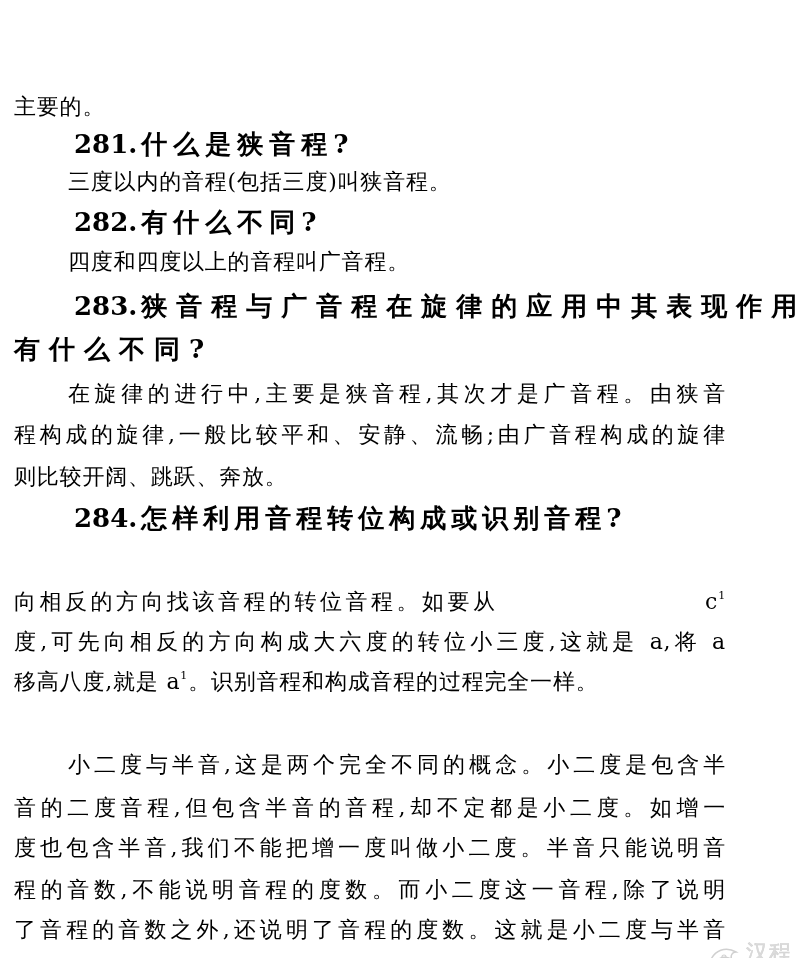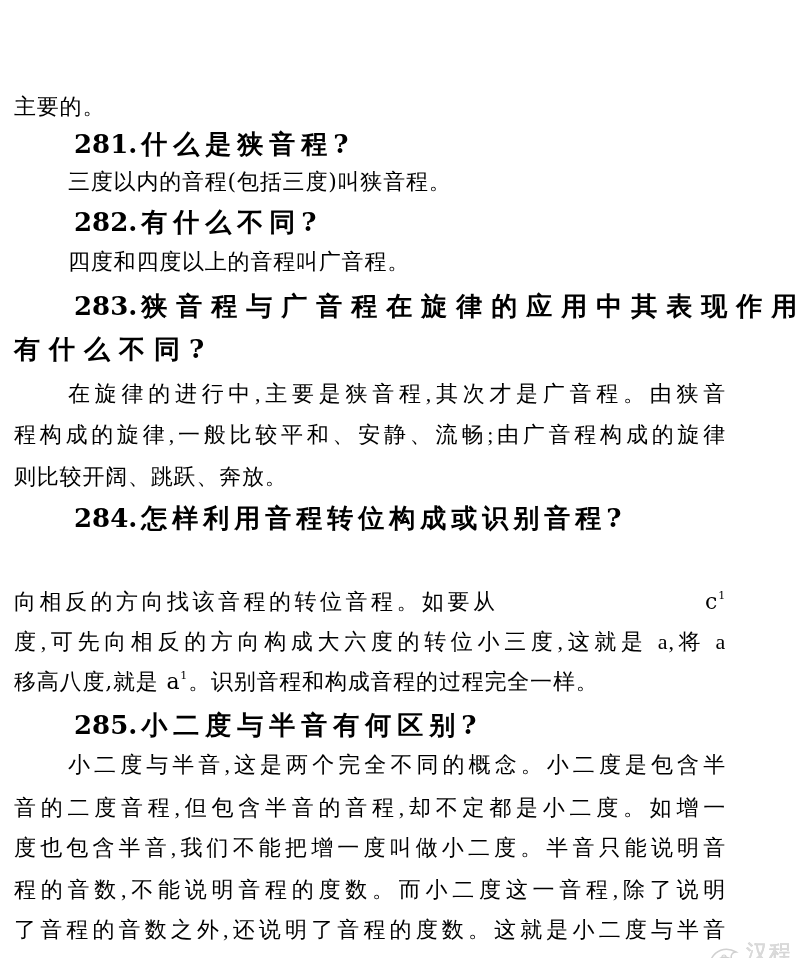--- a/index.html
+++ b/index.html
@@ -38,21 +38,20 @@
     .heading .num {
       letter-spacing: 0px;
       margin-right: 4px;
     }
     .body-text {
       letter-spacing: 0.8px;
     }
     .just {
       text-align: justify;
       text-align-last: justify;
-      font-family: Liberation Serif, serif;
     }
     sup {
       font-size: 11px;
       vertical-align: 10px;
       line-height: 0;
     }
     .watermark {
       position: absolute;
       left: 706px;
       top: 884px;
@@ -117,23 +116,20 @@
   </div>
   <div class="line body-text" style="left:14px; top:536px; width:712px; display:flex; justify-content:space-between;">
     <span style="letter-spacing:3.5px;">向相反的方向找该音程的转位音程。如要从</span>
     <span><span>c</span><sup>1</sup></span>
   </div>
   <div class="line body-text just" style="left:14px; top:576px; width:712px;">度,可先向相反的方向构成大六度的转位小三度,这就是 a,将 a</div>
   <div class="line body-text" style="left:14px; top:616px;">
     <span>移高八度,就是 a</span><sup>1</sup><span>。识别音程和构成音程的过程完全一样。</span>
   </div>
 
-  <div class="line heading" style="left:74px; top:659px; letter-spacing:6px;">
-    <span class="num">285.</span><span>小二度与半音有何区别?</span>
-  </div>
   <div class="line body-text just" style="left:68px; top:699px; width:658px;">小二度与半音,这是两个完全不同的概念。小二度是包含半</div>
   <div class="line body-text just" style="left:14px; top:742px; width:712px;">音的二度音程,但包含半音的音程,却不定都是小二度。如增一</div>
   <div class="line body-text just" style="left:14px; top:782px; width:712px;">度也包含半音,我们不能把增一度叫做小二度。半音只能说明音</div>
   <div class="line body-text just" style="left:14px; top:824px; width:712px;">程的音数,不能说明音程的度数。而小二度这一音程,除了说明</div>
   <div class="line body-text just" style="left:14px; top:864px; width:712px;">了音程的音数之外,还说明了音程的度数。这就是小二度与半音</div>
   <div class="line body-text" style="left:14px; top:904px;">的不同之处。</div>
 
   <div class="watermark">
     <svg class="wm-logo" viewBox="0 0 36 40" width="36" height="40">
       <path d="M4 22 C8 10, 20 6, 30 12 C26 12, 24 16, 26 20 C22 16, 14 16, 10 22 Z" fill="none" stroke="#d0d0d0" stroke-width="1.5"></path>

